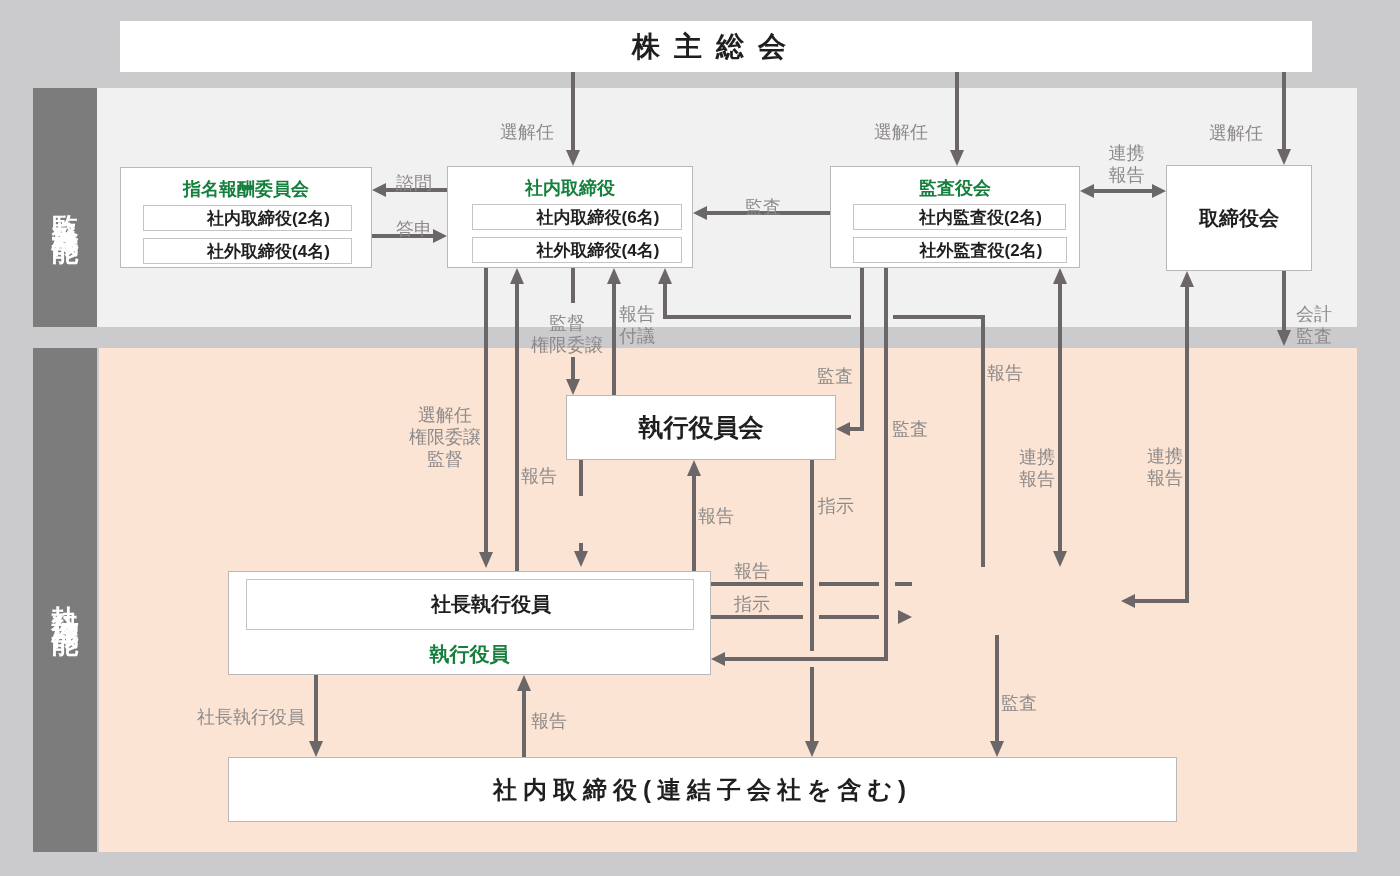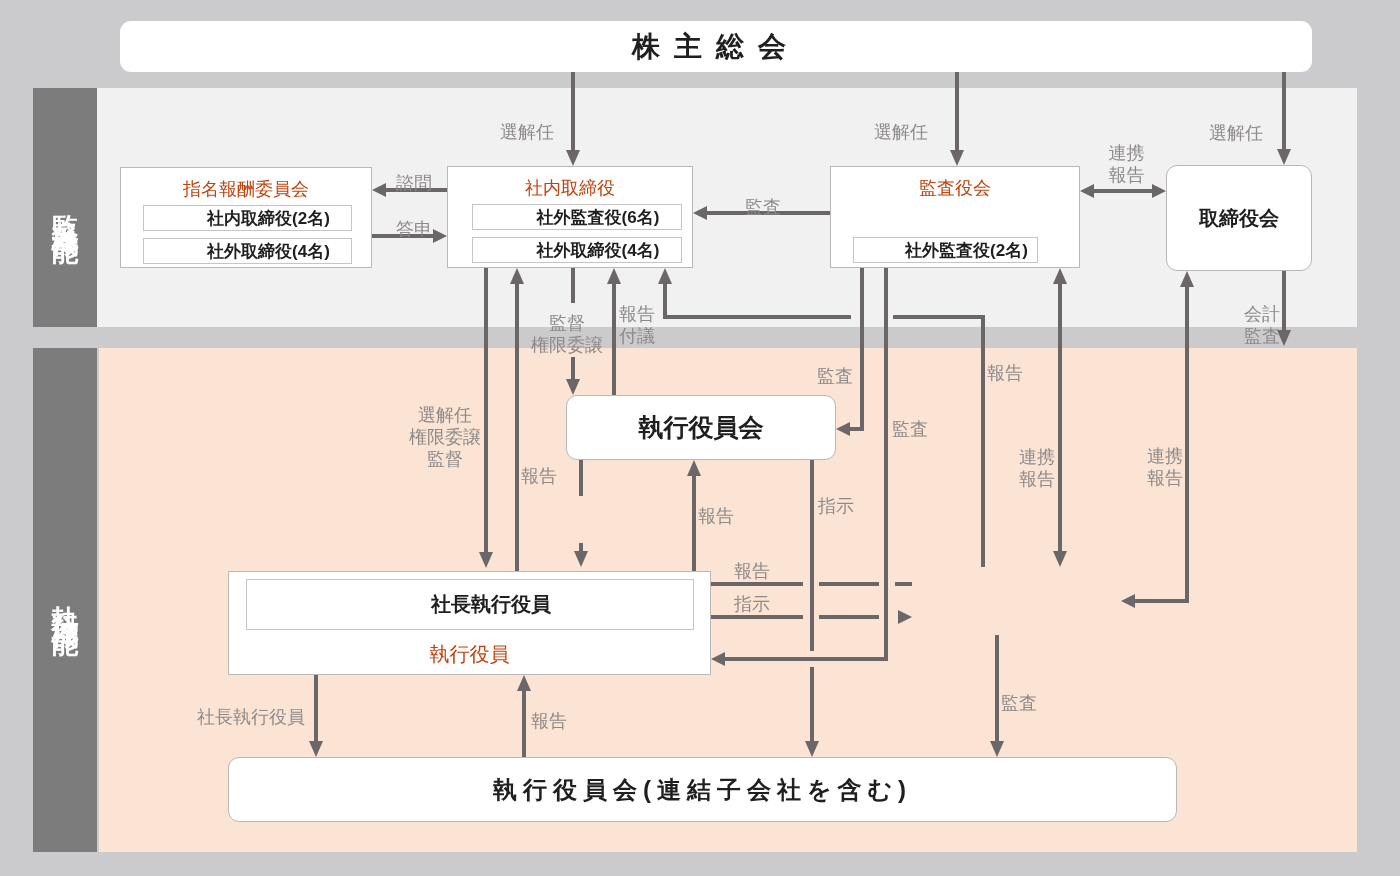--- a/index.html
+++ b/index.html
@@ -3,22 +3,22 @@
 <meta charset="utf-8">
 <style>
   html,body { margin:0; padding:0; }
   body { font-family: "Liberation Sans", "DejaVu Sans", sans-serif; }
   #stage { position:relative; width:1400px; height:876px; background:#cbcacd; overflow:hidden; }
   .panel { position:absolute; }
   .sidebar { position:absolute; background:#7c7c7c; display:flex; align-items:center; justify-content:center; }
   .sidebar .vtxt { writing-mode:vertical-rl; text-orientation:upright; color:#ffffff; font-size:27px; font-weight:bold; letter-spacing:8px; }
   .box { position:absolute; background:#ffffff; border:1px solid #b9b7b7; box-sizing:border-box; }
   .noborder { border:none; }
-  .btitle { position:absolute; left:0; right:0; text-align:center; font-size:18px; font-weight:normal; color:#c2410c; }
-  .bigtitle { display:flex; align-items:center; justify-content:center; font-weight:bold; color:#1f1f1f;border-radius:11px; }
+  .btitle { position:absolute; left:0; right:0; text-align:center; font-size:18px; font-weight:bold; color:#15803d; }
+  .bigtitle { display:flex; align-items:center; justify-content:center; font-weight:bold; color:#1f1f1f; }
   .member { position:absolute; background:#ffffff; border:1px solid #c6c4c4; box-sizing:border-box; display:flex; align-items:center; justify-content:center; font-size:17px; font-weight:bold; color:#1f1f1f;padding-left:42px; }
   .line { position:absolute; background:#6b6769; }
   .ah { position:absolute; width:0; height:0; border-style:solid; }
   .ah.up    { border-width:0 7px 16px 7px; border-color:transparent transparent #6b6769 transparent; }
   .ah.down  { border-width:16px 7px 0 7px; border-color:#6b6769 transparent transparent transparent; }
   .ah.left  { border-width:7px 14px 7px 0; border-color:transparent #6b6769 transparent transparent; }
   .ah.right { border-width:7px 0 7px 14px; border-color:transparent transparent transparent #6b6769; }
   .lbl { position:absolute; color:#8e8a8b; font-size:18px; line-height:22px; white-space:nowrap; }
   .ctr { text-align:center; }
 </style>
@@ -127,21 +127,21 @@
   <div class="lbl" style="left:500px; top:121px;">選解任</div>
   <div class="lbl" style="left:874px; top:121px;">選解任</div>
   <div class="lbl" style="left:1209px; top:122px;">選解任</div>
   <div class="lbl" style="left:396px; top:172px;">諮問</div>
   <div class="lbl" style="left:396px; top:218px;">答申</div>
   <div class="lbl" style="left:745px; top:196px;">監査</div>
   <div class="lbl ctr" style="left:1098px; top:142px; width:57px;">
     <div>連携</div>
     <div>報告</div>
   </div>
-  <div class="lbl" style="left:1244px; top:303px;">
+  <div class="lbl" style="left:1296px; top:303px;">
     <div>会計</div>
     <div>監査</div>
   </div>
   <div class="lbl ctr" style="left:403px; top:404px; width:84px;">
     <div>選解任</div>
     <div>権限委譲</div>
     <div>監督</div>
   </div>
   <div class="lbl" style="left:521px; top:465px;">報告</div>
   <div class="lbl ctr" style="left:527px; top:312px; width:80px;">
@@ -176,40 +176,41 @@
   </div>
 
   <div class="box" style="left:120px; top:167px; width:252px; height:101px;">
     <div class="btitle" style="top:9px;">指名報酬委員会</div>
     <div class="member" style="left:22px; top:37px; width:209px; height:26px;">社内取締役(2名)</div>
     <div class="member" style="left:22px; top:70px; width:209px; height:26px;">社外取締役(4名)</div>
   </div>
 
   <div class="box" style="left:447px; top:166px; width:246px; height:102px;">
     <div class="btitle" style="top:9px;">社内取締役</div>
-    <div class="member" style="left:24px; top:37px; width:210px; height:26px;">社外監査役(6名)</div>
+    <div class="member" style="left:24px; top:37px; width:210px; height:26px;">社内取締役(6名)</div>
     <div class="member" style="left:24px; top:70px; width:210px; height:26px;">社外取締役(4名)</div>
   </div>
 
   <div class="box" style="left:830px; top:166px; width:250px; height:102px;">
     <div class="btitle" style="top:9px;">監査役会</div>
-    <div class="member" style="left:22px; top:70px; width:185px; height:26px;">社外監査役(2名)</div>
+    <div class="member" style="left:22px; top:37px; width:213px; height:26px;">社内監査役(2名)</div>
+    <div class="member" style="left:22px; top:70px; width:214px; height:26px;">社外監査役(2名)</div>
   </div>
 
   <div class="box bigtitle" style="left:1166px; top:165px; width:146px; height:106px; font-size:20px;">
     <span>取締役会</span>
   </div>
 
   <div class="box bigtitle" style="left:566px; top:395px; width:270px; height:65px; font-size:25px;">
     <span>執行役員会</span>
   </div>
 
   <div class="box" style="left:228px; top:571px; width:483px; height:104px;">
     <div class="member" style="left:17px; top:7px; width:448px; height:51px; font-size:20px;">社長執行役員</div>
     <div class="btitle" style="top:69px; font-size:20px;">執行役員</div>
   </div>
 
 
   <div class="box bigtitle" style="left:228px; top:757px; width:949px; height:65px; font-size:24px; letter-spacing:6px;">
-    <span>執行役員会(連結子会社を含む)</span>
+    <span>社内取締役(連結子会社を含む)</span>
   </div>
 
 </div>
 
 </body></html>

